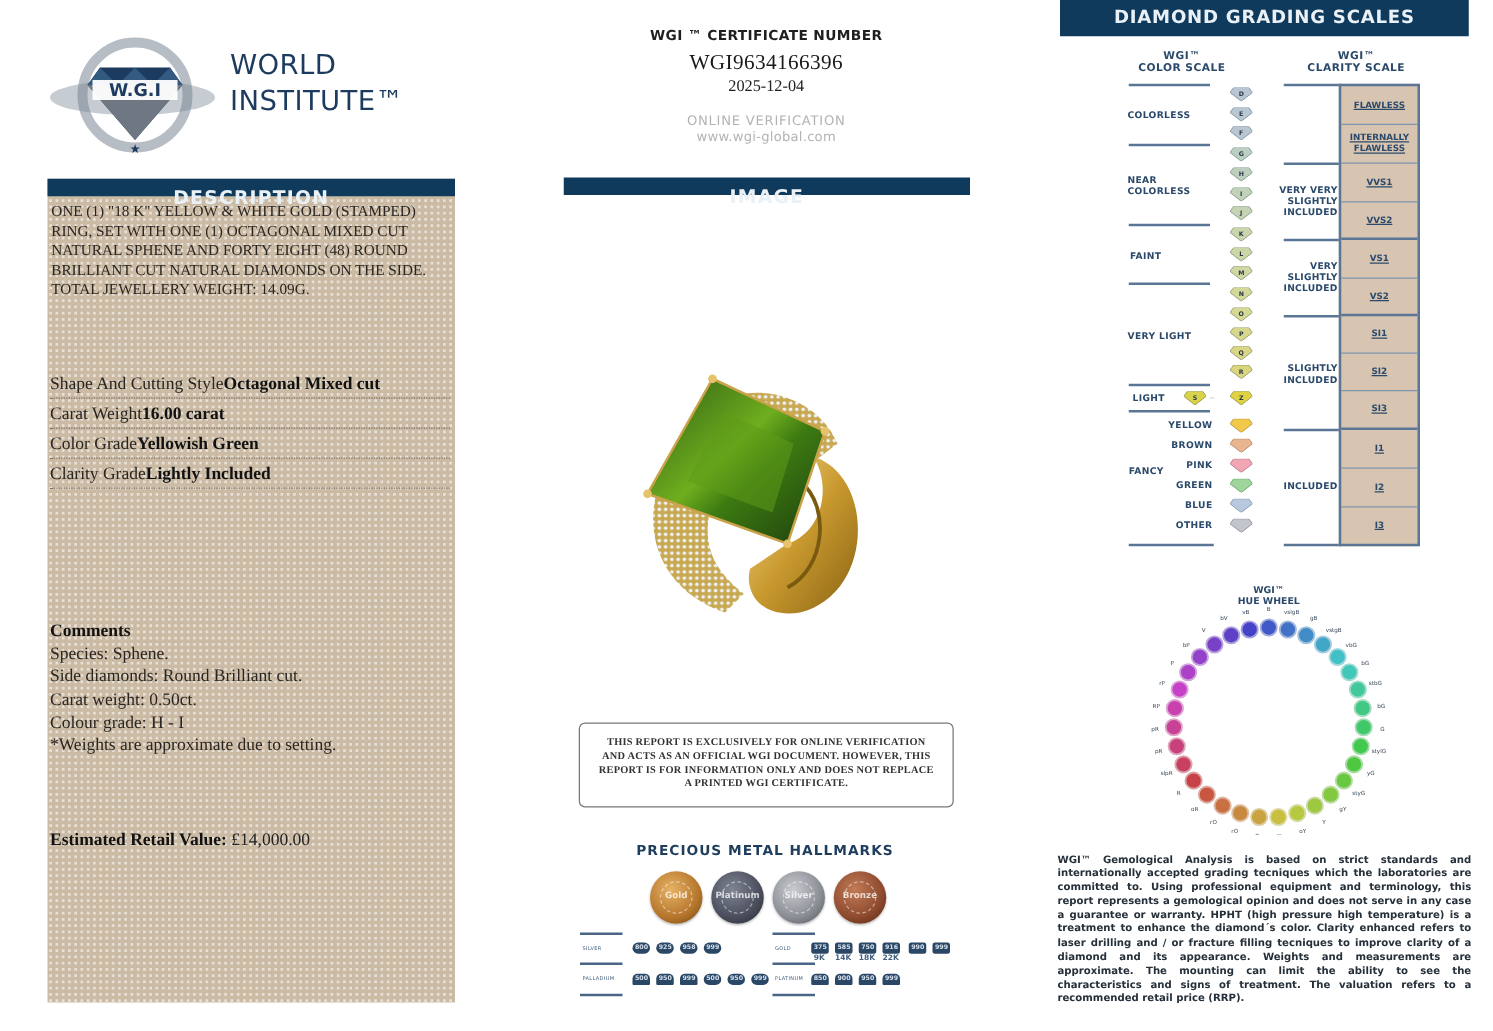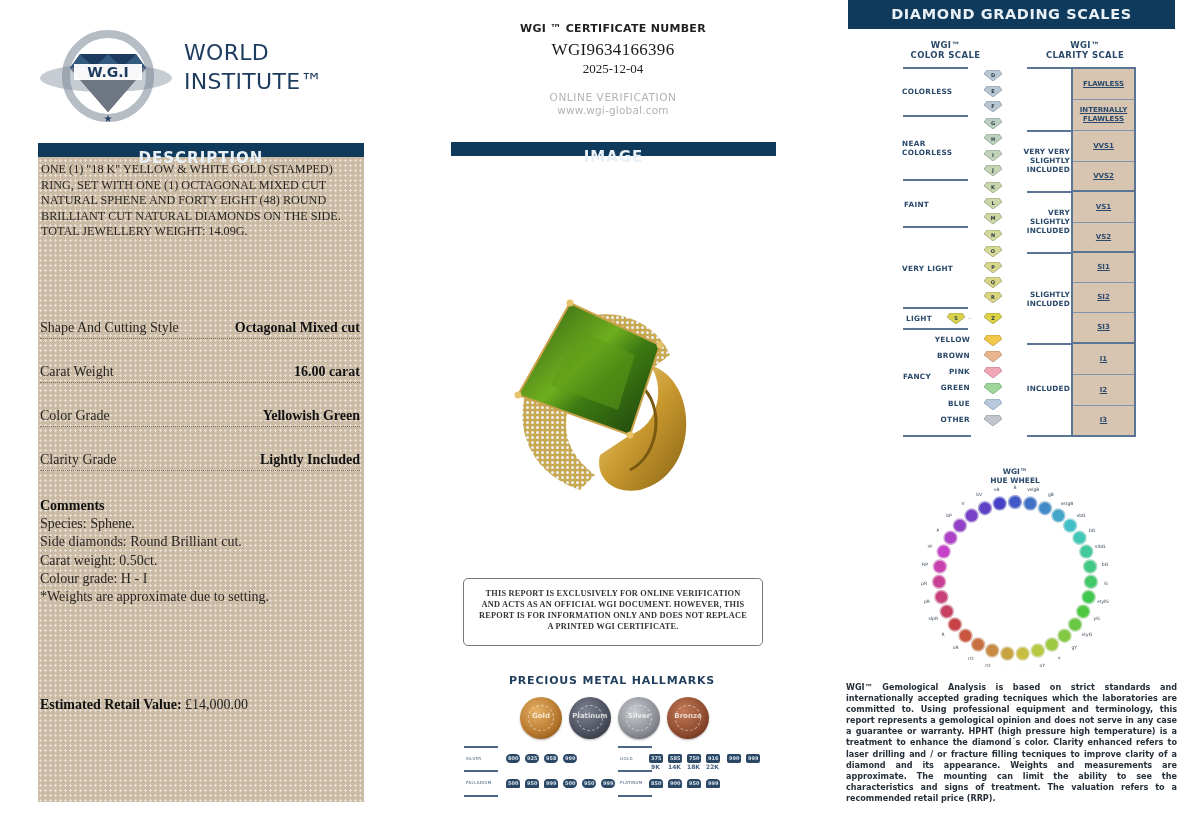--- a/index.html
+++ b/index.html
@@ -14,28 +14,28 @@
 
   .left-panel { position: absolute; left: 38px; top: 143px; width: 326px; height: 659px;
     background-color: #cbbba5;
     background-image: radial-gradient(circle, rgba(255,255,255,0.55) 1px, transparent 1.4px);
     background-size: 5px 5px; }
   .section-header { background: #0f3a5c; color: #e9f1f7; font-family: "DejaVu Sans", sans-serif; font-weight: bold; font-size: 15px; letter-spacing: 1px; text-align: center; height: 14px; line-height: 30px; }
   .desc-text { padding: 5px 3px 0 3px; font-size: 12.2px; line-height: 15.6px; text-transform: uppercase; color: #2a2520; }
 
   .center-stone { position: absolute; left: 2px; top: 158px; width: 320px; }
   .cs-title { font-weight: bold; font-size: 15px; line-height: 18px; color: #111; }
-  .cs-row { display: flex; justify-content: space-between; border-bottom: 1px dotted #7d7262; height: 24px; align-items: flex-end; padding-bottom: 2px; font-size: 14px; margin-top: 20px; }
+  .cs-row { display: flex; border-bottom: 1px dotted #7d7262; height: 24px; align-items: flex-end; padding-bottom: 2px; font-size: 14px; }
   .cs-row .k { color: #2a2520; }
   .cs-row .v { font-weight: bold; color: #111; }
   .cs-row:first-of-type { height: 18px; }
 
   .comments { position: absolute; left: 2px; top: 354px; width: 320px; font-size: 14px; line-height: 18.2px; color: #2a2520; }
   .comments .c-title { font-weight: bold; color: #111; }
-  .retail { position: absolute; left: 2px; top: 522px; font-size: 14px; color: #222; margin-top: 32px; }
+  .retail { position: absolute; left: 2px; top: 522px; font-size: 14px; color: #222; }
   .retail b { color: #111; }
 
   
   .cert-head { position: absolute; left: 450px; top: 22px; width: 326px; text-align: center; }
   .cert-label { font-family: "DejaVu Sans", sans-serif; font-weight: bold; font-size: 11px; color: #1f1f1f; letter-spacing: 0.3px; }
   .cert-number { font-size: 17px; margin-top: 5px; color: #1a1a1a; letter-spacing: 0.3px; }
   .cert-date { font-size: 13px; margin-top: 1px; color: #222; }
   .verify-label { font-family: "DejaVu Sans", sans-serif; font-size: 10.5px; color: #b3b3b3; margin-top: 14px; letter-spacing: 0.6px; }
   .verify-url { font-family: "DejaVu Sans", sans-serif; font-size: 10.5px; color: #b3b3b3; margin-top: 1px; letter-spacing: 0.2px; }
 

